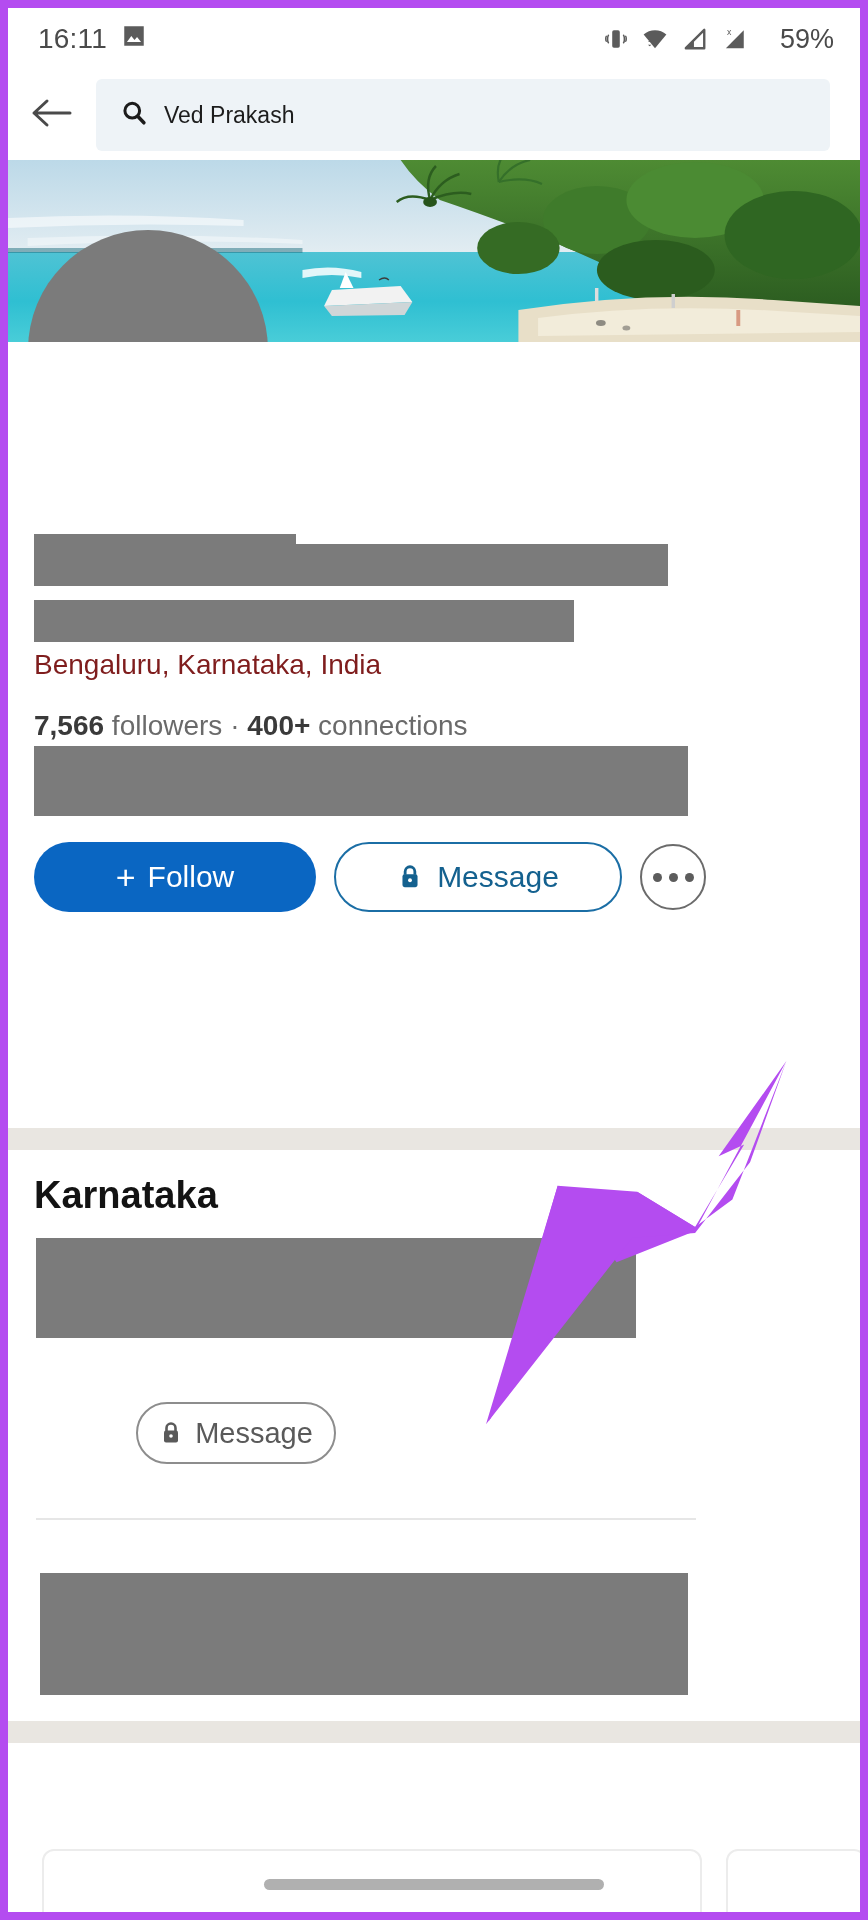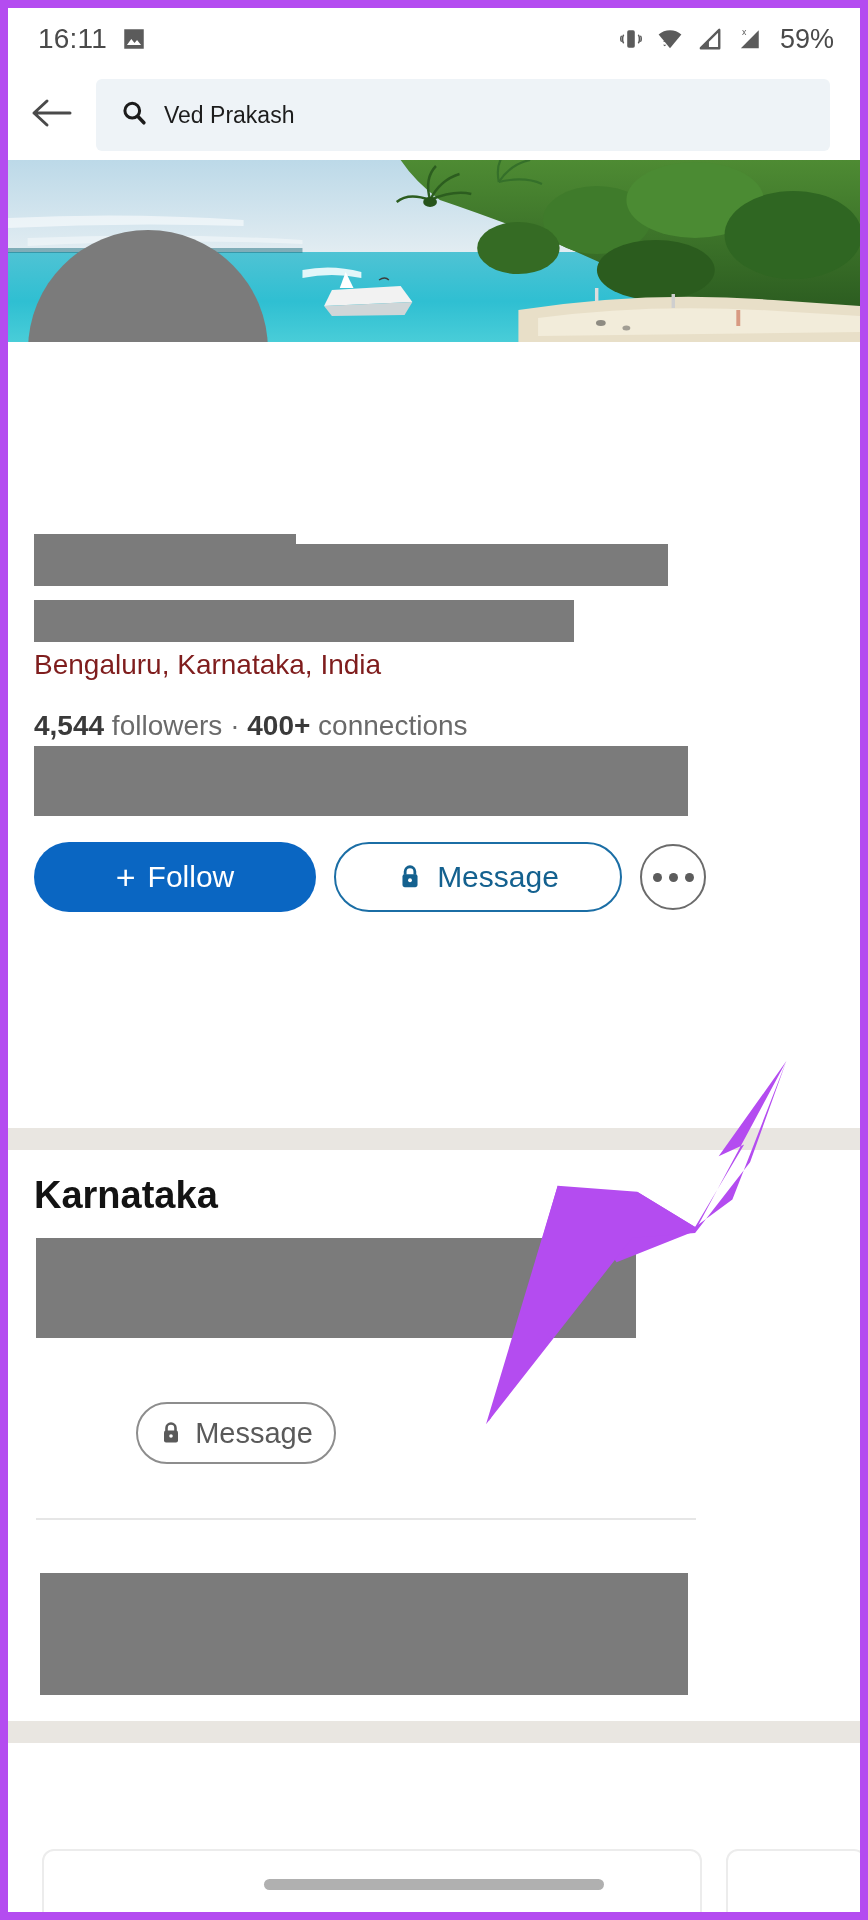--- a/index.html
+++ b/index.html
@@ -30,37 +30,37 @@
     height: 62px;
     box-sizing: border-box;
     padding: 0 26px 0 30px;
     display: flex;
     align-items: center;
     justify-content: space-between;
     background: #ffffff;
   }
   .sb-left {
     display: flex;
-    align-items: center;
+    align-items: flex-start;
     gap: 14px;
   }
   .sb-time {
     font-size: 28px;
     color: #4a4a4a;
     letter-spacing: 0.2px;
   }
   .sb-right {
     display: flex;
     align-items: center;
     gap: 11px;
   }
   .sb-batt {
     font-size: 27px;
     color: #4a4a4a;
-    margin-left: 5px;
+    margin-left: 20px;
   }
   .icon-grey { fill: #5b5b5b; display: block; }
 
   
   .searchbar {
     position: absolute;
     left: 0; top: 62px;
     width: 100%;
     height: 90px;
     display: flex;
@@ -491,21 +491,21 @@
       <span class="redact name-redact"></span>
       <span class="degree">2nd</span>
     </div>
 
     <span class="redact headline-redact"></span>
     <span class="redact headline2-redact"></span>
 
     <div class="location">Bengaluru, Karnataka, India</div>
 
     <div class="stats">
-      <b>4,544</b>
+      <b>7,566</b>
       <span>followers</span>
       <span>·</span>
       <b>400+</b>
       <span>connections</span>
     </div>
 
     <span class="redact cta-redact"></span>
 
     <div class="actions">
       <button class="btn-follow">

